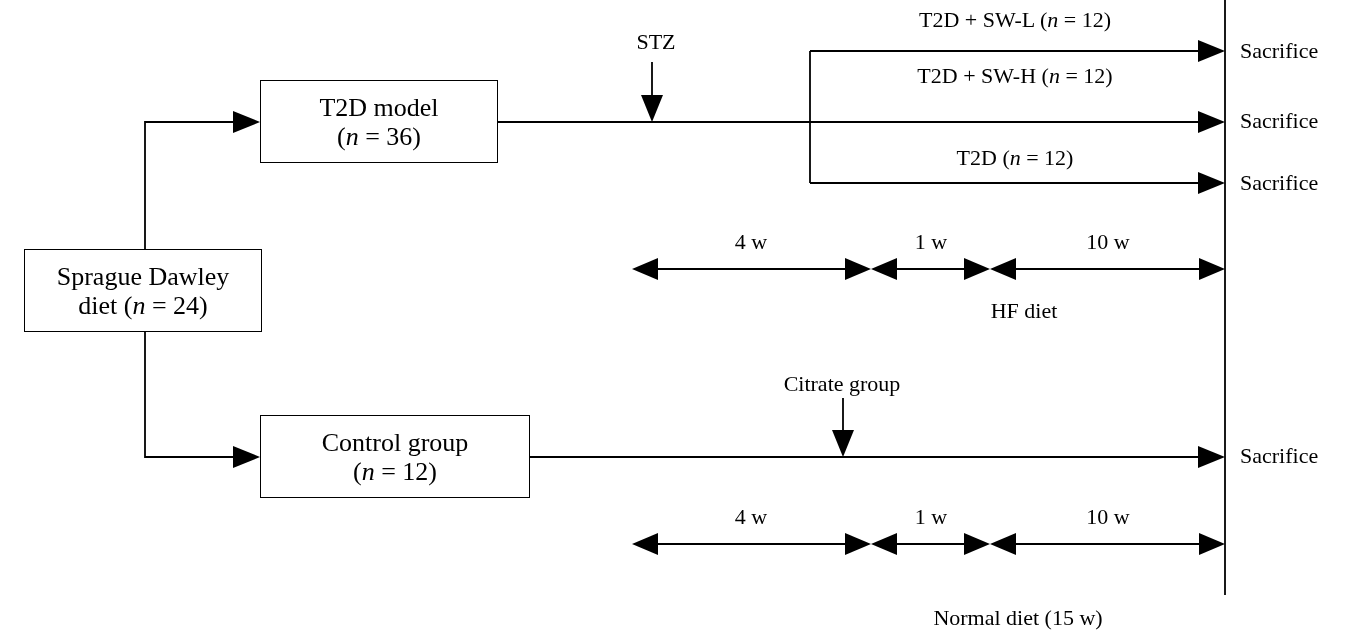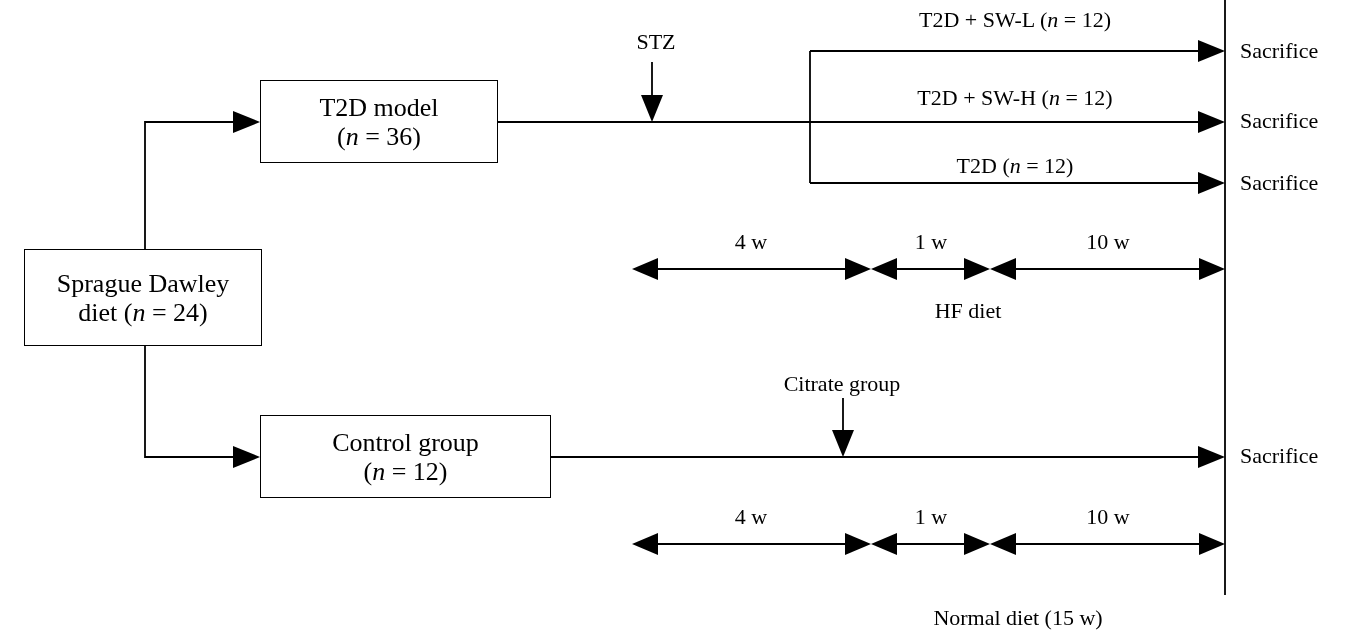--- a/index.html
+++ b/index.html
@@ -70,48 +70,48 @@
 
     <path d="M658,533 L632,544 L658,555 z"></path>
     <path d="M845,533 L871,544 L845,555 z"></path>
     <path d="M897,533 L871,544 L897,555 z"></path>
     <path d="M964,533 L990,544 L964,555 z"></path>
     <path d="M1016,533 L990,544 L1016,555 z"></path>
     <path d="M1199,533 L1225,544 L1199,555 z"></path>
   </g>
 </svg>
 
-<div class="box" style="left:24px; top:249px; width:238px; height:97px;">
+<div class="box" style="left:24px; top:249px; width:238px; height:83px;">
   <div>Sprague Dawley</div>
   <div><span>diet (</span><i>n</i><span> = 24)</span></div>
 </div>
 
 <div class="box" style="left:260px; top:80px; width:238px; height:83px;">
   <div>T2D model</div>
   <div><span>(</span><i>n</i><span> = 36)</span></div>
 </div>
 
-<div class="box" style="left:260px; top:415px; width:291px; height:83px;">
+<div class="box" style="left:260px; top:415px; width:270px; height:83px;">
   <div>Control group</div>
   <div><span>(</span><i>n</i><span> = 12)</span></div>
 </div>
 
 <div class="lbl center" style="left:656px; top:28px;">STZ</div>
 <div class="lbl center" style="left:842px; top:370px;">Citrate group</div>
 
 <div class="lbl center" style="left:1015px; top:6px;"><span>T2D + SW-L (</span><i>n</i><span> = 12)</span></div>
-<div class="lbl center" style="left:1015px; top:84px;"><span>T2D + SW-H (</span><i>n</i><span> = 12)</span></div>
-<div class="lbl center" style="left:1015px; top:152px;"><span>T2D (</span><i>n</i><span> = 12)</span></div>
+<div class="lbl center" style="left:1015px; top:62px;"><span>T2D + SW-H (</span><i>n</i><span> = 12)</span></div>
+<div class="lbl center" style="left:1015px; top:144px;"><span>T2D (</span><i>n</i><span> = 12)</span></div>
 
 <div class="lbl" style="left:1240px; top:37px;">Sacrifice</div>
 <div class="lbl" style="left:1240px; top:107px;">Sacrifice</div>
 <div class="lbl" style="left:1240px; top:169px;">Sacrifice</div>
 <div class="lbl" style="left:1240px; top:442px;">Sacrifice</div>
 
 <div class="lbl center" style="left:751px; top:228px;">4 w</div>
 <div class="lbl center" style="left:931px; top:228px;">1 w</div>
 <div class="lbl center" style="left:1108px; top:228px;">10 w</div>
-<div class="lbl center" style="left:968px; top:297px;">HF diet</div>
+<div class="lbl center" style="left:1024px; top:297px;">HF diet</div>
 
 <div class="lbl center" style="left:751px; top:503px;">4 w</div>
 <div class="lbl center" style="left:931px; top:503px;">1 w</div>
 <div class="lbl center" style="left:1108px; top:503px;">10 w</div>
 <div class="lbl center" style="left:1018px; top:572px;margin-top:32px;">Normal diet (15 w)</div>
 
 </body></html>

